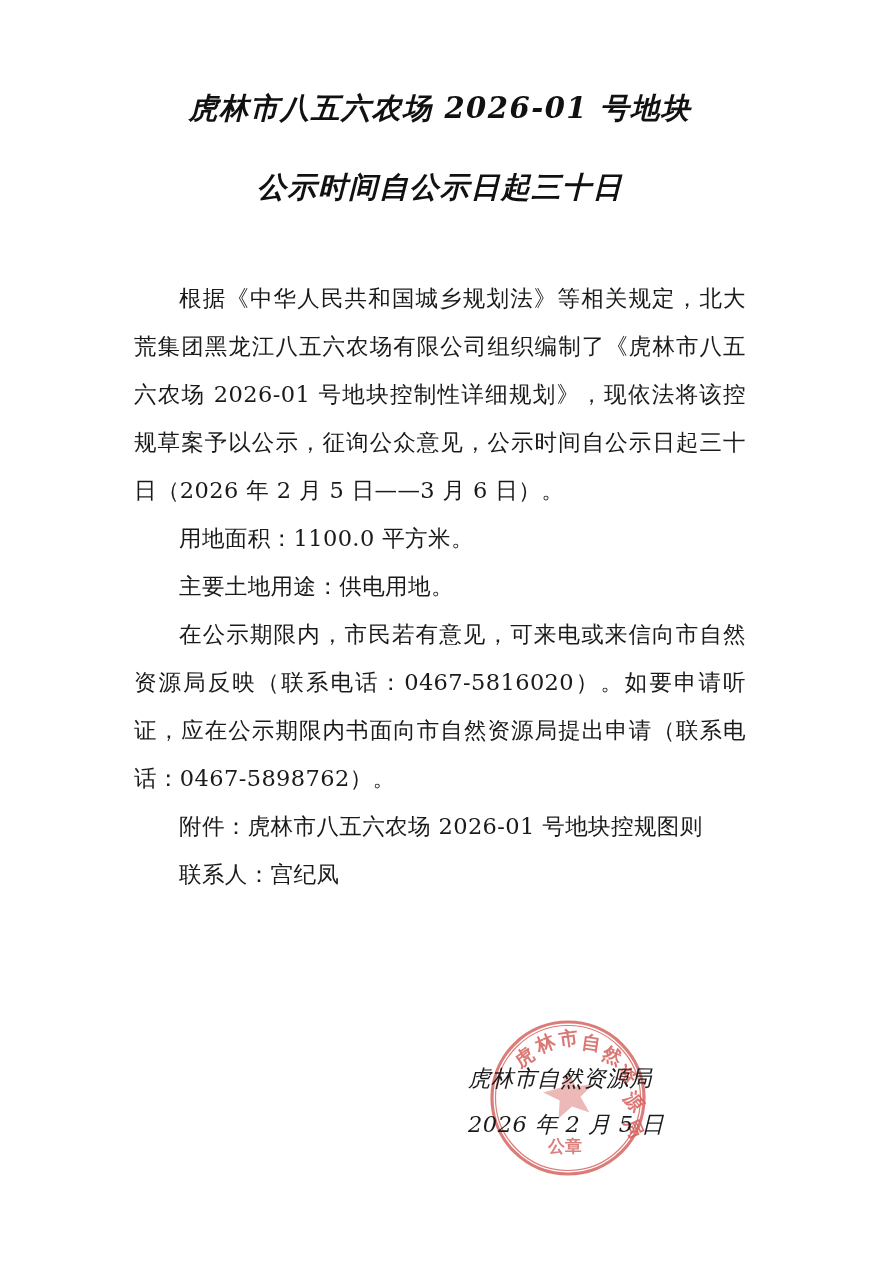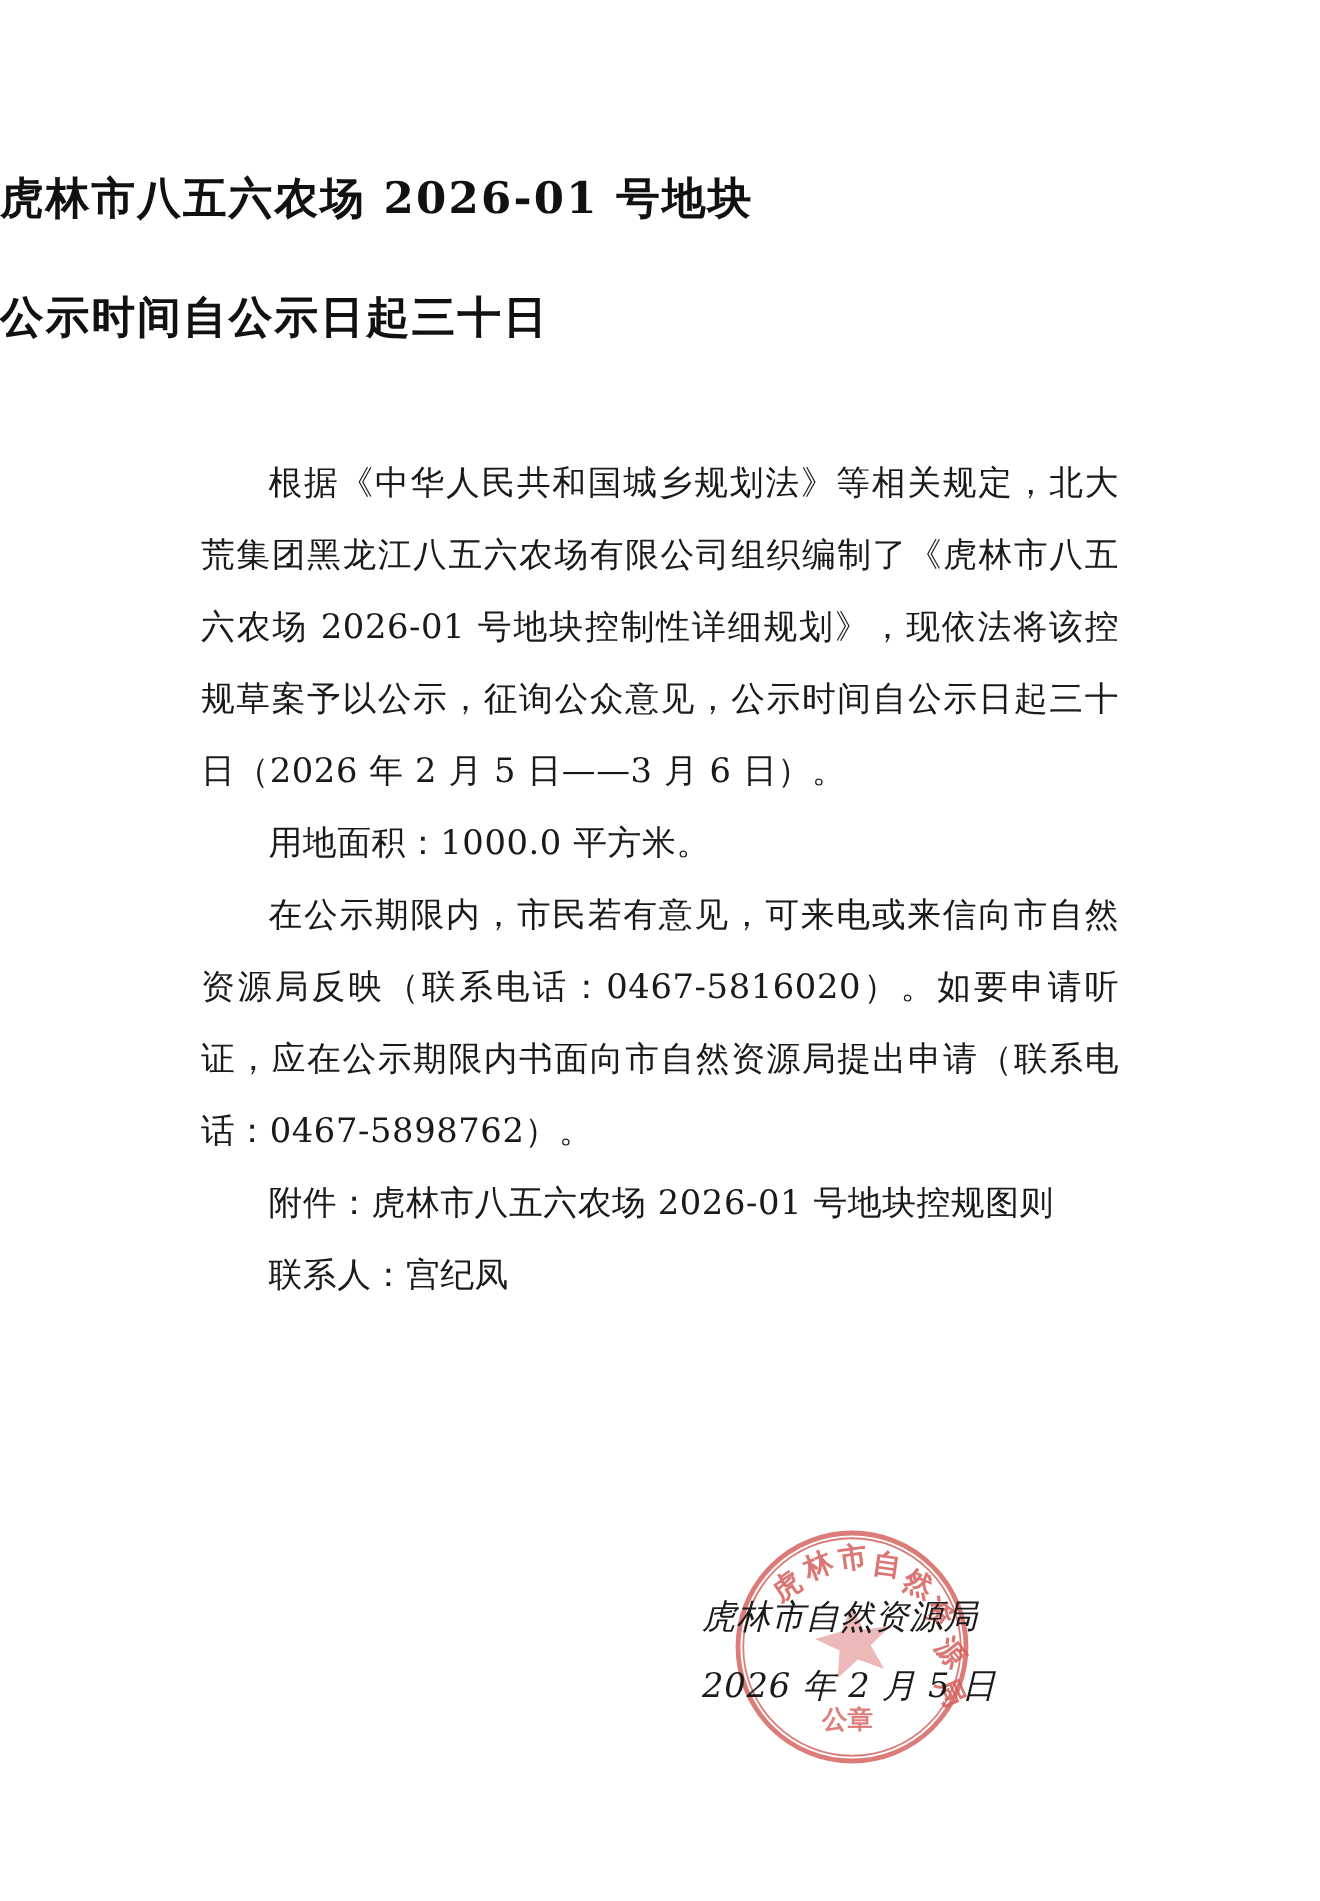--- a/index.html
+++ b/index.html
@@ -14,22 +14,23 @@
     overflow: hidden;
     font-family: "DejaVu Serif", serif;
     color: #1a1a1a;
   }
   .page {
     position: absolute;
     inset: 0;
     padding: 0;
   }
   .title-block {
-    margin-top: 118px;
-    text-align: left;
+    margin-top: 94px;
+    text-align: center;
+    font-style: italic;
   }
   .title-line {
     font-family: "DejaVu Serif", serif;
     font-weight: bold;
     font-size: 29px;
     letter-spacing: 1.5px;
     line-height: 1.0;
     color: #111;
   }
   .title-line.first { margin-bottom: 50px; }
@@ -94,21 +95,22 @@
 
 <div class="page">
 
   <div class="title-block">
     <div class="title-line first">虎林市八五六农场 2026-01 号地块</div>
     <div class="title-line">公示时间自公示日起三十日</div>
   </div>
 
   <div class="body-block">
     <p class="para">根据《中华人民共和国城乡规划法》等相关规定，北大荒集团黑龙江八五六农场有限公司组织编制了《虎林市八五六农场 2026-01 号地块控制性详细规划》，现依法将该控规草案予以公示，征询公众意见，公示时间自公示日起三十日（2026 年 2 月 5 日——3 月 6 日）。</p>
-    <p class="para">用地面积：1000.0 平方米。</p>
+    <p class="para">用地面积：1100.0 平方米。</p>
+    <p class="para">主要土地用途：供电用地。</p>
     <p class="para">在公示期限内，市民若有意见，可来电或来信向市自然资源局反映（联系电话：0467-5816020）。如要申请听证，应在公示期限内书面向市自然资源局提出申请（联系电话：0467-5898762）。</p>
     <p class="para">附件：虎林市八五六农场 2026-01 号地块控规图则</p>
 
     <div class="contact-row">
       <div class="c1">联系人：宫纪凤</div>
     </div>
   </div>
 
   <div class="seal">
     <svg viewBox="0 0 172 172" width="172" height="172" aria-hidden="true">

